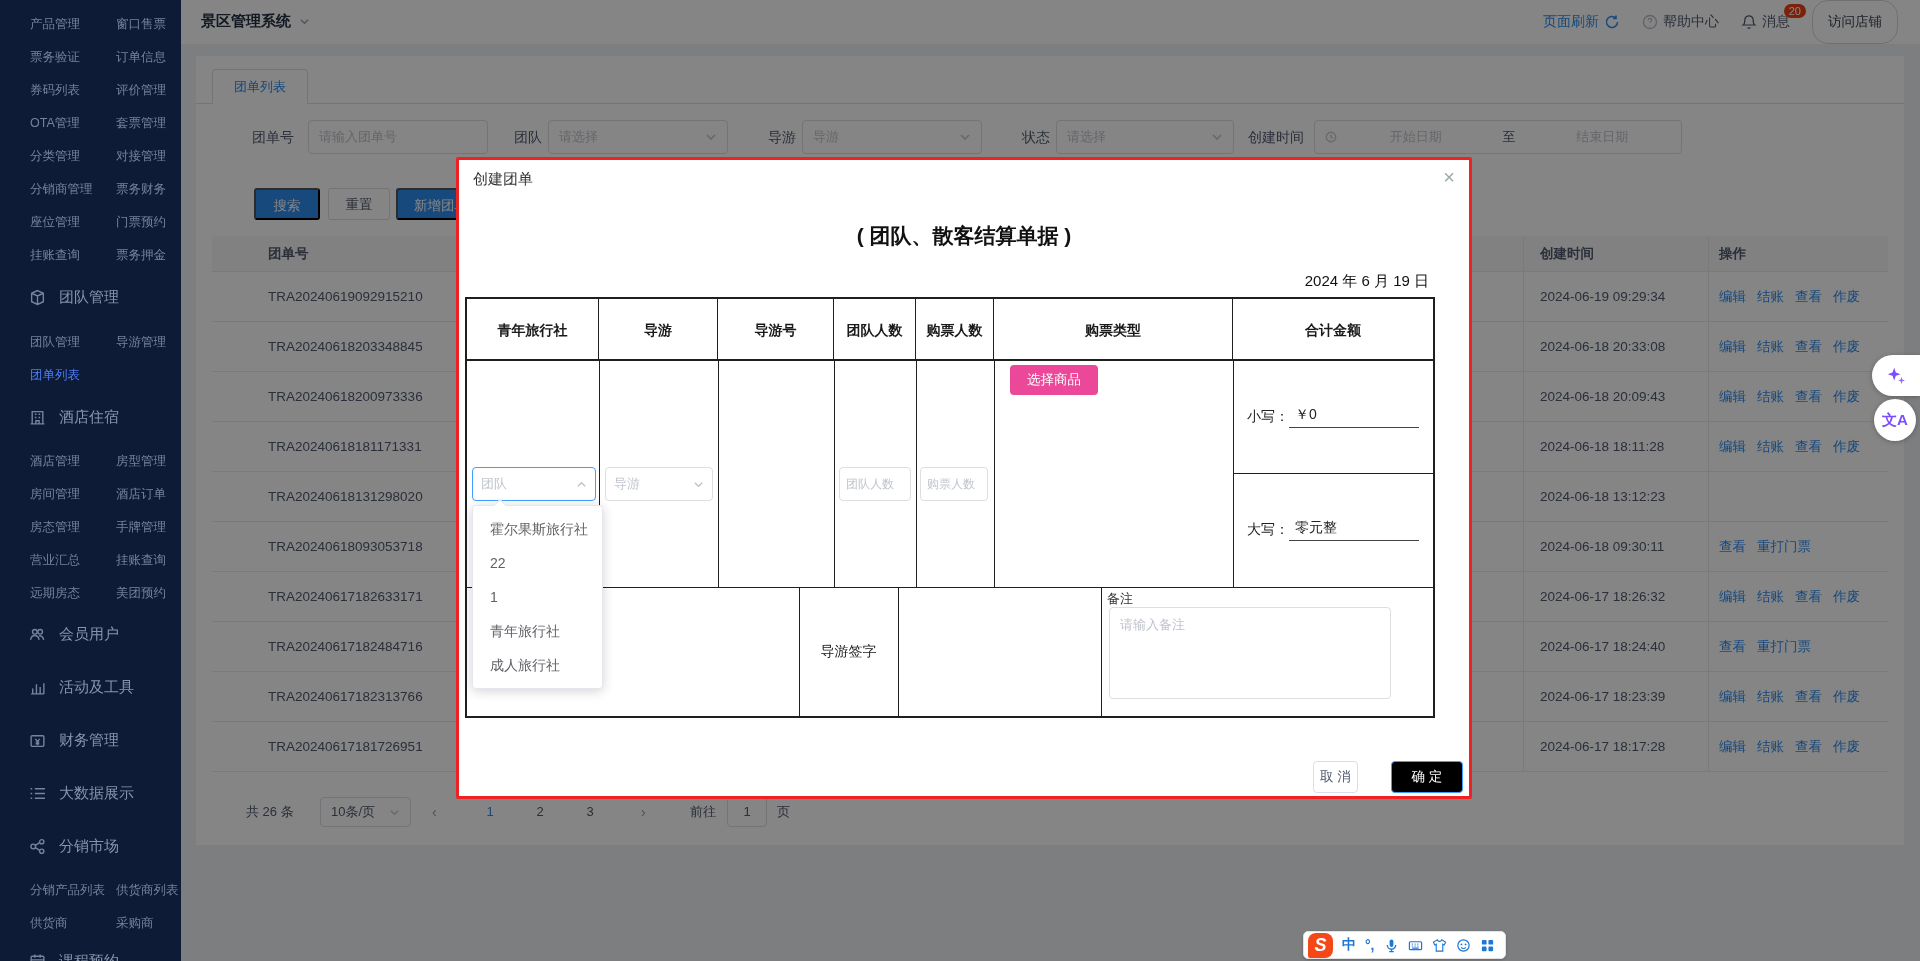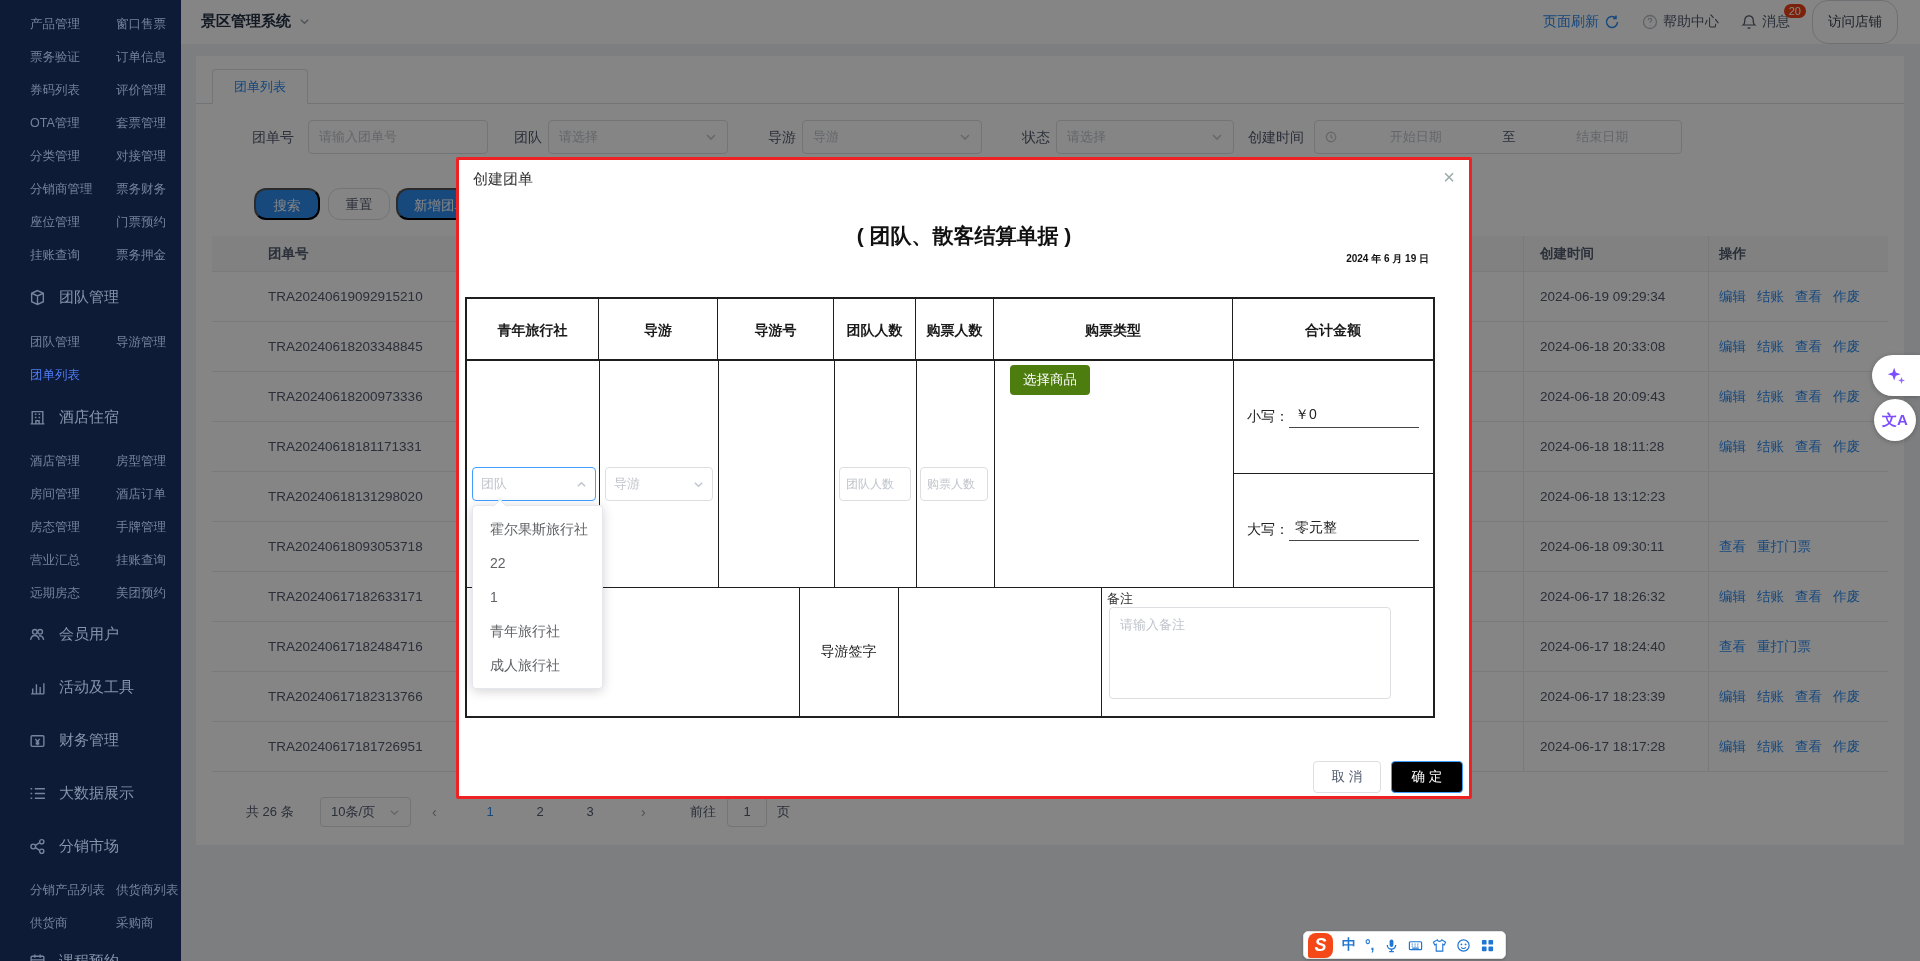--- a/index.html
+++ b/index.html
@@ -30,21 +30,21 @@
   .card { position:absolute; left:196px; top:56px; width:1708px; height:789px; background:#fff; }
   .tab { position:absolute; left:16px; top:13px; width:96px; height:35px; background:#fff; border:1px solid #dcdee2; border-bottom:1px solid #fff; border-radius:4px 4px 0 0; color:#2d8cf0; font-size:13px; text-align:center; line-height:33px; z-index:2; cursor:pointer; }
   .tabline { position:absolute; left:0; top:47px; width:1708px; border-bottom:1px solid #dcdee2; }
 
   .f-label { position:absolute; top:64px; height:34px; line-height:34px; font-size:14px; color:#515a6e; }
   .f-box { position:absolute; top:64px; height:34px; border:1px solid #dcdee2; border-radius:4px; background:#fff; display:flex; align-items:center; font-size:13px; color:#c0c4cc; padding:0 10px; }
   .f-box .ph { flex:1; }
   .f-box svg { width:12px; height:12px; stroke:#c5c8ce; fill:none; stroke-width:1.6; }
   .d-range span.mid { color:#515a6e; margin:0 18px; }
 
-  .btn { position:absolute; top:132px; height:32px; border-radius:12px; font-size:13.5px; text-align:center; line-height:32px; cursor:pointer; }
+  .btn { position:absolute; top:132px; height:32px; border-radius:3px; font-size:13.5px; text-align:center; line-height:32px; cursor:pointer; }
   .btn-blue { background:#2d8cf0; color:#fff; }
   .btn-plain { background:#fff; border:1px solid #dcdee2; color:#515a6e; }
 
   
   .btable { position:absolute; left:16px; top:180px; width:1676px; }
   .brow { display:flex; height:50px; border-bottom:1px solid #e8eaec; align-items:center; font-size:13.5px; color:#515a6e; }
   .brow.head { height:36px; background:#f8f8f9; font-weight:bold; color:#515a6e; }
   .bc1 { width:1311px; padding-left:56px; }
   .bc2 { width:185px; align-self:stretch; display:flex; align-items:center; border-left:1px solid #e8eaec; padding-left:16px; }
   .bc3 { flex:1; align-self:stretch; display:flex; align-items:center; border-left:1px solid #e8eaec; padding-left:10px; }
@@ -61,21 +61,21 @@
   .pg-input { border:1px solid #dcdee2; border-radius:4px; width:40px; text-align:center; font-size:13px; color:#515a6e; height:30px; }
 
   
   .mask { position:absolute; left:181px; top:0; width:1739px; height:961px; background:rgba(0,0,0,0.48); z-index:70; }
 
   
   .modal { position:absolute; left:456px; top:157px; width:1016px; height:642px; background:#fff; border:3px solid #ee2222; border-radius:2px; z-index:100; }
   .m-title { position:absolute; left:14px; top:10px; font-size:15px; color:#333; }
   .m-close { position:absolute; right:14px; top:6px; font-size:20px; color:#9aa; cursor:pointer; }
   .m-doc-title { position:absolute; left:0; top:62px; width:100%; text-align:center; font-size:21px; font-weight:bold; color:#111; }
-  .m-date { position:absolute; right:40px; top:92px; font-size:10px; font-weight:bold; color:#111; }
+  .m-date { position:absolute; right:40px; top:112px; font-size:15px; font-weight:normal; color:#111; }
 
   .mtable { position:absolute; left:6px; top:137px; width:970px; height:421px; border:2px solid #1f1f1f; }
   .mt-h { position:absolute; top:0; height:62px; line-height:62px; text-align:center; font-size:14px; font-weight:bold; color:#1a1a1a; border-right:1px solid #1f1f1f; border-bottom:2px solid #1f1f1f; }
   .mt-h.last { border-right:none; }
   .mt-v { position:absolute; top:62px; height:226px; border-right:1px solid #1f1f1f; width:0; }
   .mt-split { position:absolute; left:766px; top:174px; width:200px; border-top:1px solid #1f1f1f; }
   .mt-btop { position:absolute; left:0; top:288px; width:966px; border-top:1px solid #1f1f1f; }
   .mt-bv { position:absolute; top:288px; height:129px; border-right:1px solid #1f1f1f; width:0; }
 
   .amt { position:absolute; left:766px; width:200px; display:flex; align-items:center; padding:0 14px; font-size:14px; color:#222; }
@@ -85,28 +85,28 @@
   .remark-area { position:absolute; left:642px; top:308px; width:282px; height:92px; border:1px solid #dcdee2; border-radius:4px; padding:8px 10px; font-size:13px; font-family:inherit; color:#333; resize:none; }
   .remark-area::placeholder { color:#c0c4cc; }
 
   .m-sel { position:absolute; height:34px; border:1px solid #dcdee2; border-radius:4px; background:#fff; display:flex; align-items:center; padding:0 8px; font-size:13px; color:#c0c4cc; }
   .m-sel.focus { border-color:#409eff; }
   .m-sel .ph { flex:1; white-space:nowrap; overflow:hidden; }
   .m-sel svg { width:11px; height:11px; stroke:#c0c4cc; fill:none; stroke-width:1.6; flex:none; }
   .m-input { position:absolute; height:34px; border:1px solid #dcdee2; border-radius:4px; padding:0 6px; font-size:12px; color:#333; font-family:inherit; }
   .m-input::placeholder { color:#c0c4cc; }
 
-  .pick-btn { position:absolute; left:543px; top:66px; width:80px; height:30px; background:#4d7c0f; color:#fff; border:none; border-radius:4px; font-size:13.5px; cursor:pointer; }
+  .pick-btn { position:absolute; left:543px; top:66px; width:88px; height:30px; background:#ec4899; color:#fff; border:none; border-radius:4px; font-size:13.5px; cursor:pointer; }
 
   .dropdown { position:absolute; left:5px; top:206px; width:131px; background:#fff; border:1px solid #e4e7ed; border-radius:4px; box-shadow:0 2px 12px rgba(0,0,0,0.18); z-index:8; padding:6px 0; }
   .dropdown::before { content:""; position:absolute; left:22px; top:-5px; width:9px; height:9px; background:#fff; border-left:1px solid #e4e7ed; border-top:1px solid #e4e7ed; transform:rotate(45deg); }
   .dd-opt { height:34px; line-height:34px; padding:0 17px; font-size:14px; color:#606266; cursor:pointer; white-space:nowrap; overflow:hidden; }
 
   .m-btn { position:absolute; top:601px; height:32px; border-radius:4px; font-size:13.5px; text-align:center; line-height:30px; cursor:pointer; }
-  .m-cancel { left:854px; width:68px; background:#fff; border:1px solid #dcdee2; color:#515a6e; }
+  .m-cancel { left:854px; width:45px; background:#fff; border:1px solid #dcdee2; color:#515a6e; }
   .m-confirm { left:932px; width:72px; background:#000000; border:1px solid #409eff; color:#fff; }
 
   
   .float-pill { position:absolute; background:#fff; box-shadow:0 1px 5px rgba(0,0,0,0.25); z-index:90; display:flex; align-items:center; justify-content:center; }
   .fp1 { right:0; top:355px; width:48px; height:41px; border-radius:21px 0 0 21px; }
   .fp2 { left:1874px; top:399px; width:42px; height:42px; border-radius:50%; color:#7c4dff; font-size:15px; font-weight:bold; }
   .ime { position:absolute; left:1303px; top:931px; height:28px; background:#fff; border:1px solid #e2e2e2; border-radius:5px; display:flex; align-items:center; gap:9px; padding:0 10px 0 4px; z-index:110; box-shadow:0 1px 3px rgba(0,0,0,0.2); }
   .ime-logo { width:25px; height:25px; border-radius:8px 8px 8px 2px; background:#f44818; color:#fff; font-weight:bold; font-style:italic; font-size:18px; text-align:center; line-height:25px; }
   .ime-item { color:#1f76d3; font-size:14px; font-weight:bold; display:flex; align-items:center; }
   .ime-item svg { width:15px; height:15px; fill:#1f76d3; stroke:#1f76d3; }

